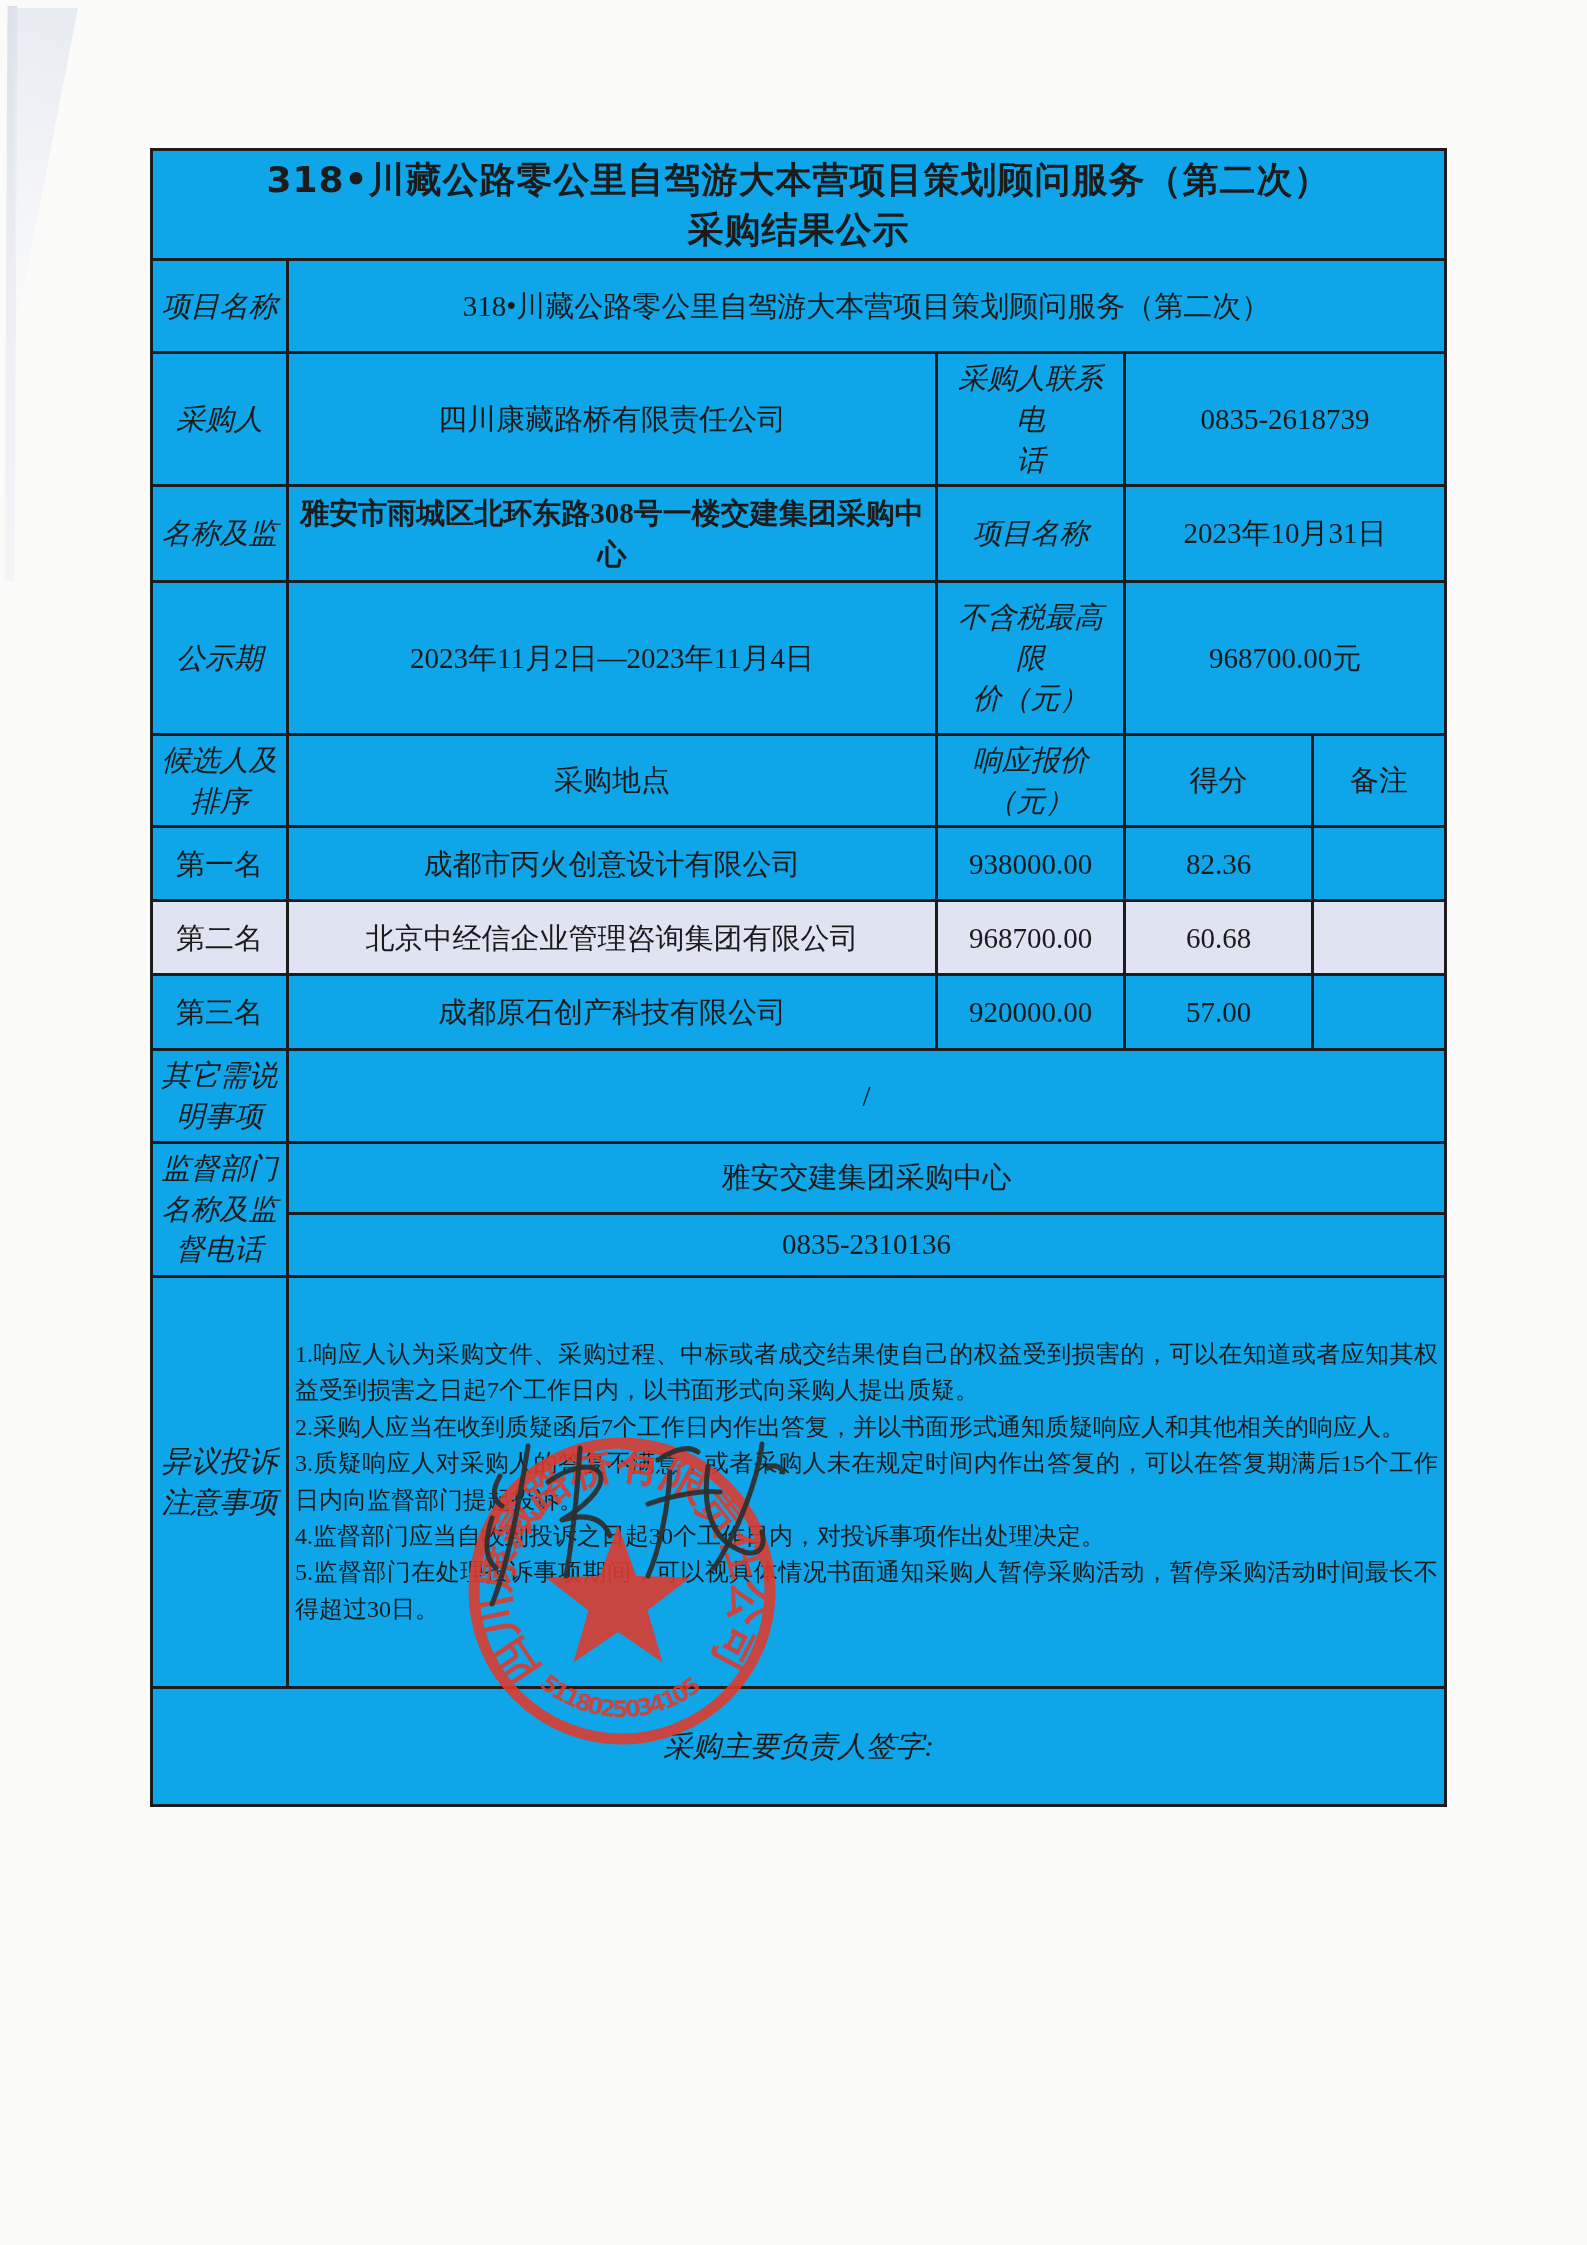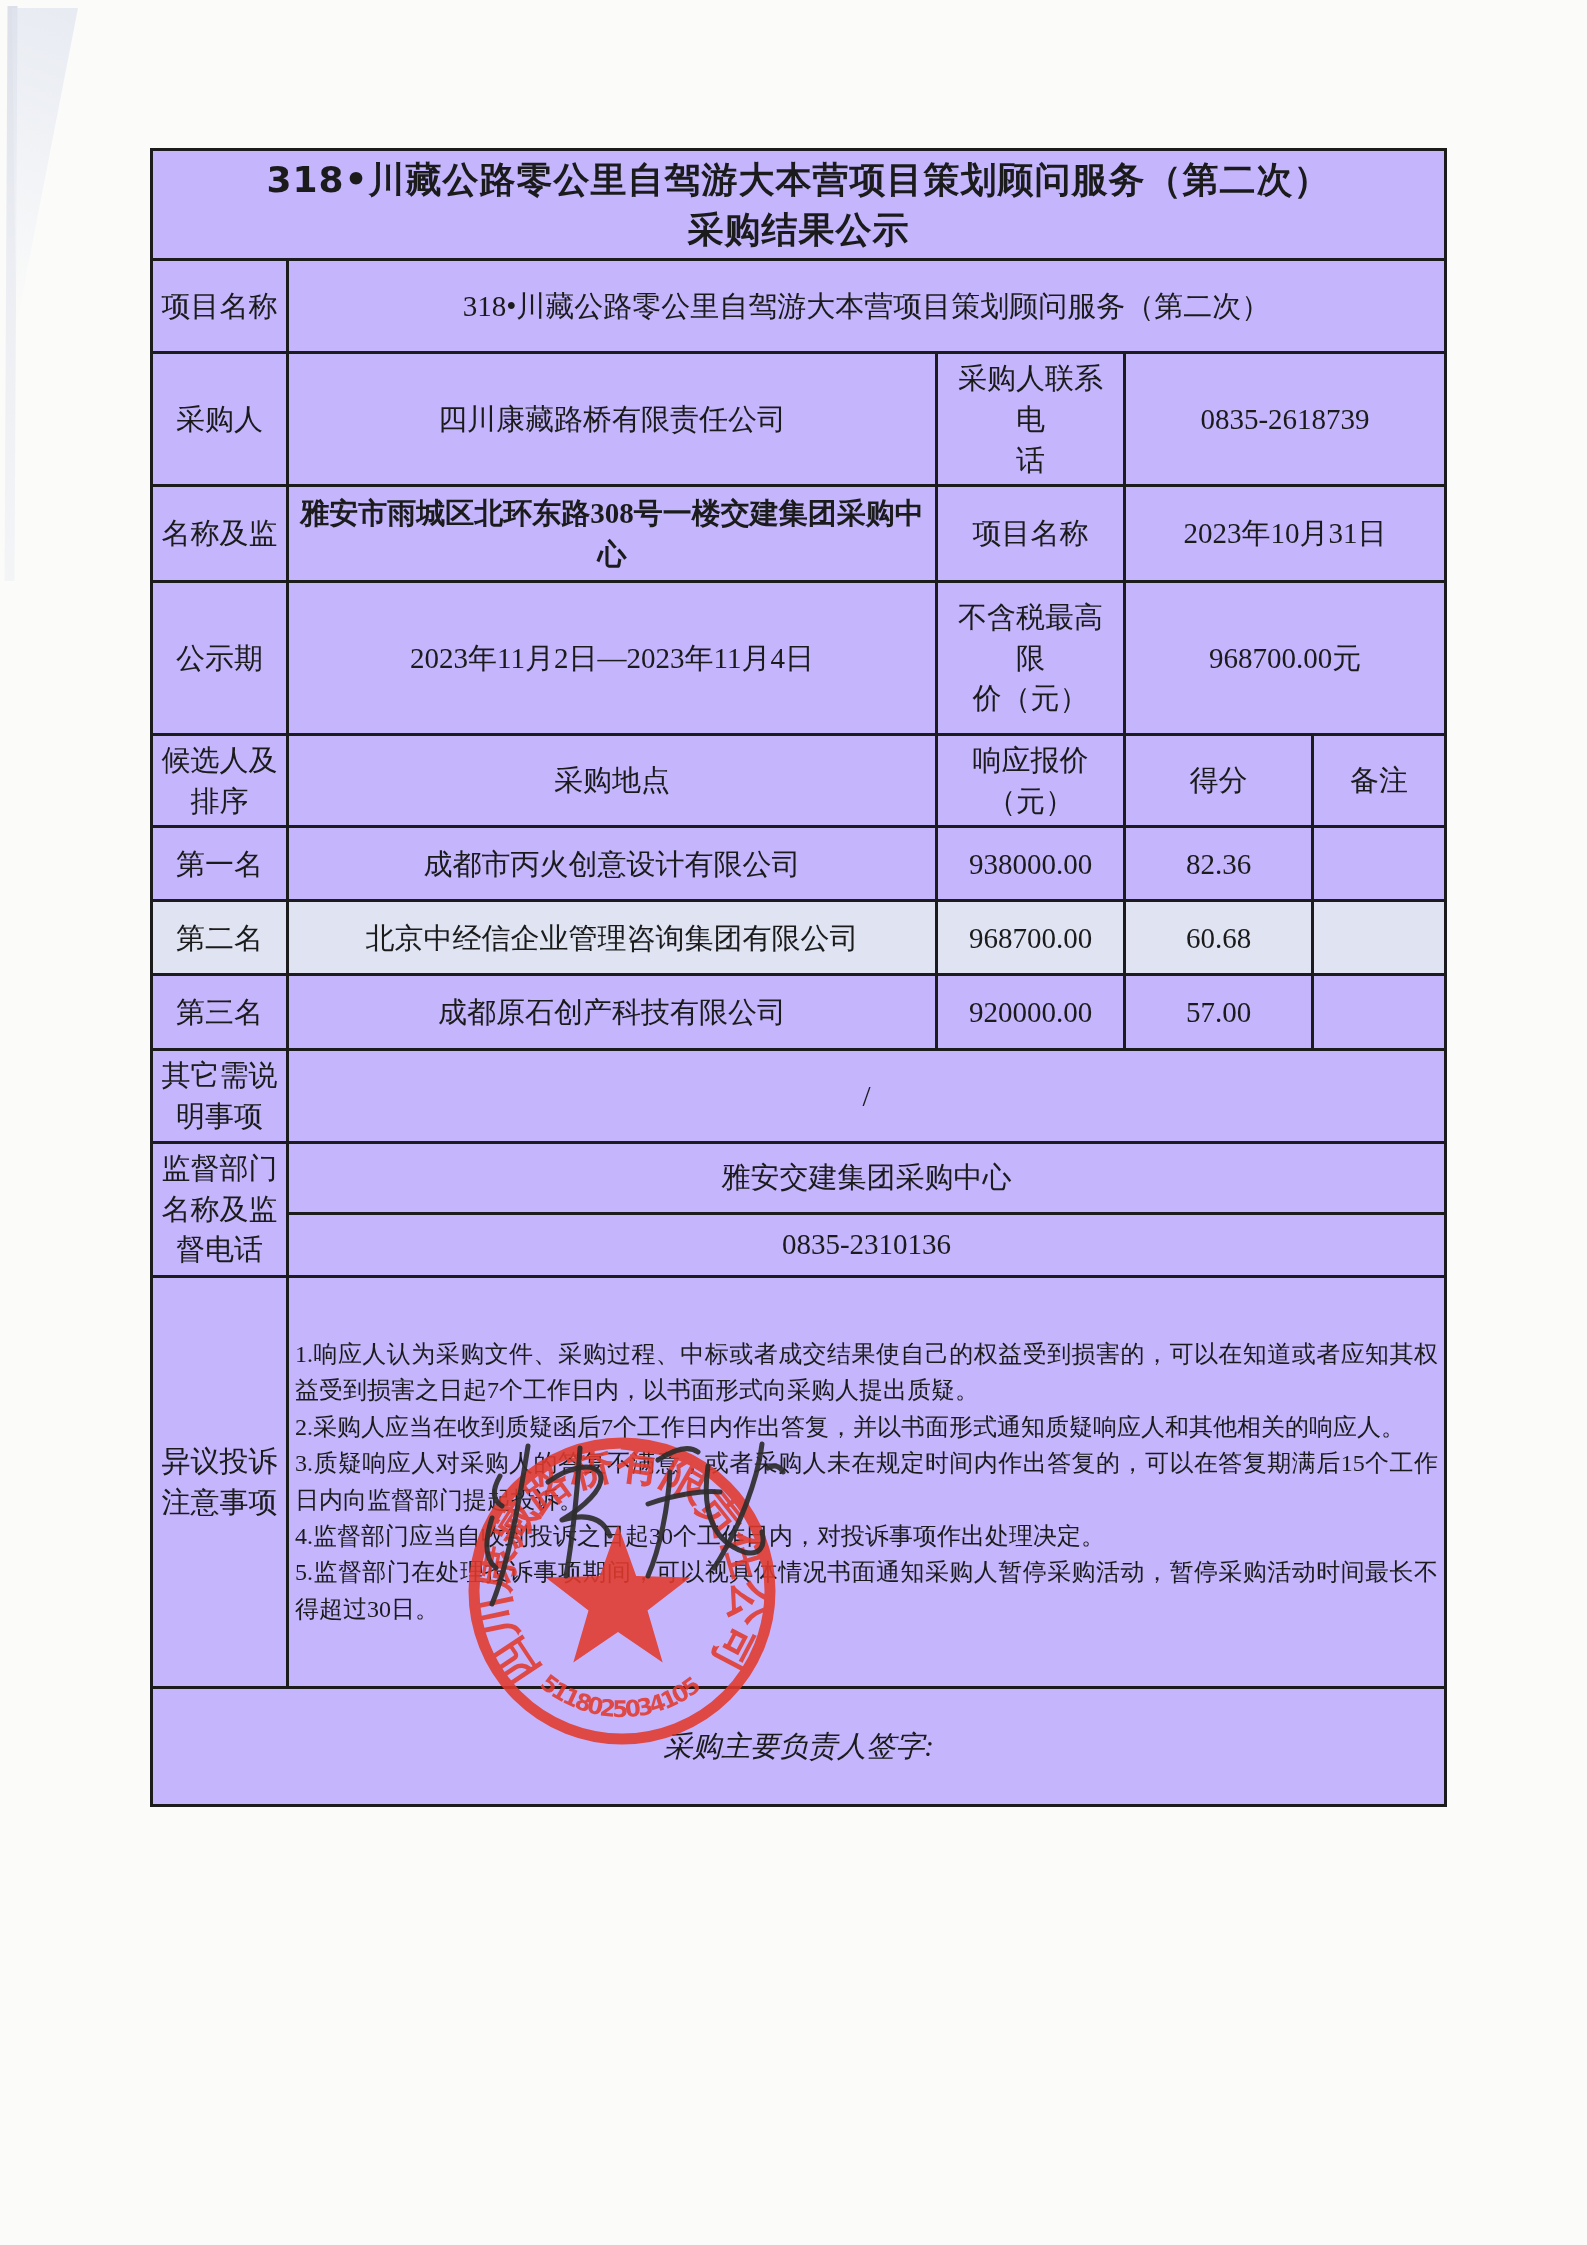--- a/index.html
+++ b/index.html
@@ -22,35 +22,35 @@
     background:linear-gradient(200deg,#dde2ee 0%,#f2f4f8 70%,rgba(255,255,255,0) 100%);
     clip-path:polygon(0 0,100% 0,6% 100%);
     opacity:.65;
   }
   
   table.doc{
     position:absolute;left:150px;top:148px;
     width:1294px;
     border-collapse:collapse;
     table-layout:fixed;
-    background:#c4b5fd;
+    background:#0ea5e9;
   }
   table.doc td{
     border:3px solid var(--border,#1c1c1c);
     text-align:center;vertical-align:middle;
     font-size:29px;line-height:1.4;
     padding:4px 6px;
     overflow:hidden;
   }
   td.title-cell{padding:10px 4px;}
   .title-line{
     font-family:"DejaVu Sans","Liberation Sans",sans-serif;
     font-weight:700;font-size:36px;line-height:1.38;letter-spacing:1px;
   }
-  td.lbl{white-space:pre-line;}
+  td.lbl{white-space:pre-line;font-style:italic;}
   td.left{text-align:left;padding-left:10px;padding-right:10px;font-weight:bold;}
   tr.hl td{background:var(--highlight,#dfe3f2);}
   td.notice{
     text-align:left;vertical-align:top;
     padding:20px 18px 16px 14px;
   }
   .notice-item{font-size:24px;line-height:1.52;text-align:justify;}
   td.sign-row{
     text-align:left;vertical-align:middle;
     padding-left:14px;font-size:30px;height:107px;font-style:italic;

